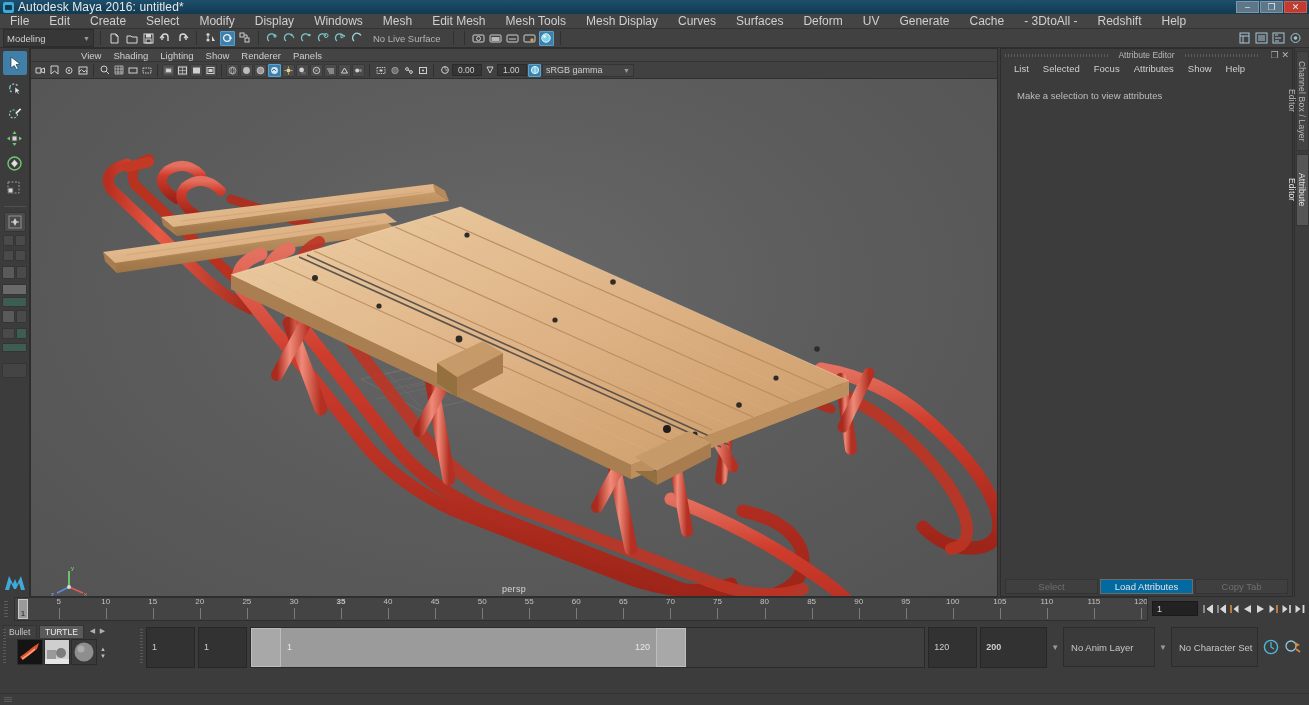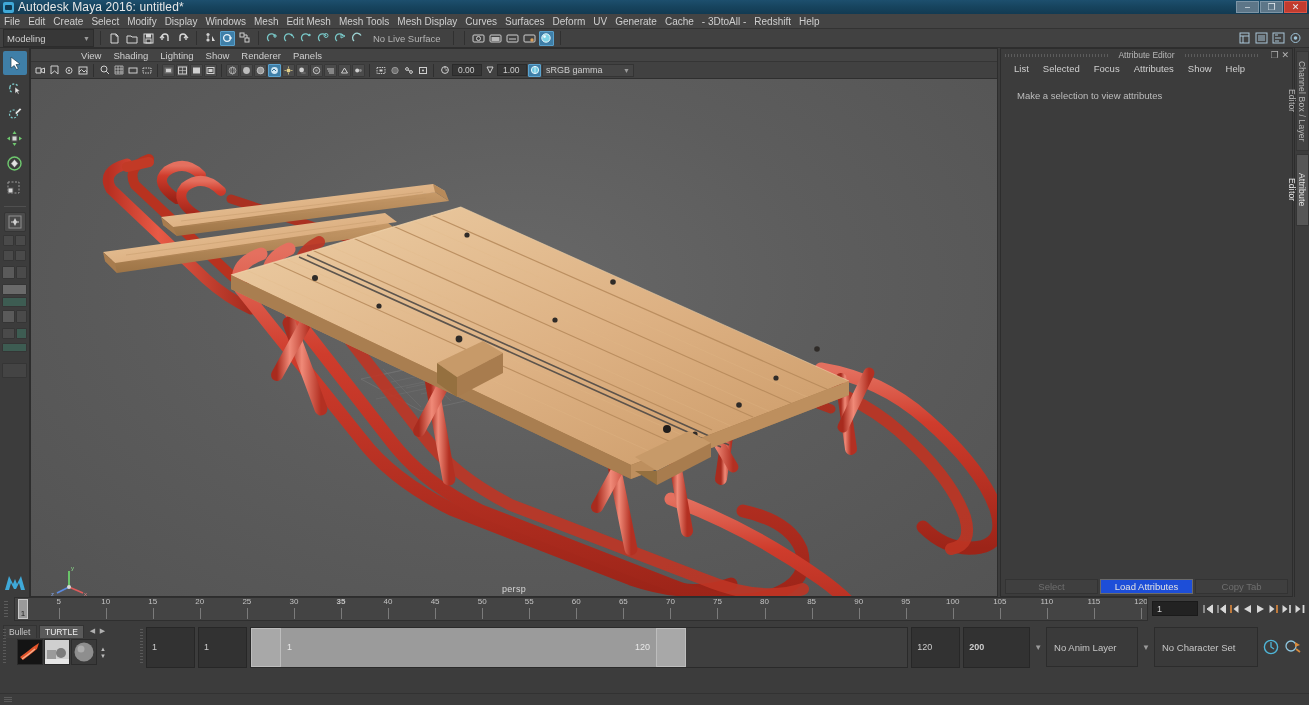--- a/index.html
+++ b/index.html
@@ -37,21 +37,21 @@
     font-size:9px; color:#e6edf2; line-height:1;
   }
   .win-btn.close { background:#c23b2e; border-color:#d9584b; }
 
   
   .menubar {
     position:absolute; left:0; top:14px; width:1309px; height:15px;
     background:#444444; display:flex; align-items:center;
     border-bottom:1px solid #333;
   }
-  .menu-item { padding:0 4px; font-size:10px; color:#cfcfcf; line-height:15px; white-space:nowrap; cursor:default; }
+  .menu-item { padding:0 10px; font-size:12px; color:#cfcfcf; line-height:15px; white-space:nowrap; cursor:default; }
 
   
   .statusbar {
     position:absolute; left:0; top:29px; width:1309px; height:19px;
     background:#414141; display:flex; align-items:center; gap:2px;
     padding-left:3px;
     border-bottom:1px solid #2e2e2e;
   }
   .mode-combo {
     width:91px; height:14px; background:#373737; border:1px solid #2c2c2c;
@@ -163,21 +163,21 @@
   .attr-body { flex:1 1 auto; padding:14px 0 0 16px; }
   .attr-msg { font-size:9.5px; color:#bdbdbd; }
   .attr-btnrow {
     height:17px; display:flex; gap:2px; padding:0 4px 3px 4px; flex:0 0 auto;
   }
   .attr-btn {
     flex:1 1 0; height:15px; background:#3f3f3f; border:1px solid #333;
     display:flex; align-items:center; justify-content:center;
     font-size:9.5px; color:#6e6e6e;
   }
-  .attr-btn.enabled { background:#1d4ed8; border-color:#6b6b6b; color:#e2e2e2; }
+  .attr-btn.enabled { background:#0369a1; border-color:#6b6b6b; color:#e2e2e2; }
 
   
   .vtabs {
     position:absolute; left:1294px; top:48px; width:15px; height:549px;
     background:#3c3c3c; border-left:1px solid #2d2d2d;
     display:flex; flex-direction:column; align-items:center; padding-top:3px;
   }
   .vtab {
     writing-mode:vertical-rl; text-orientation:mixed;
     font-size:8.5px; color:#b6b6b6; padding:6px 1px;
@@ -1134,21 +1134,21 @@
         <div class="range-handle" id="rangeHandleL" style="left:0;"></div>
         <div class="range-handle" id="rangeHandleR" style="right:0;"></div>
       </div>
     </div>
 
     <div class="rng-field" style="width:49px;margin-left:3px;">120</div>
     <div class="rng-field" style="width:67px;margin-left:3px;font-weight:bold;">200</div>
     <span class="combo-arw">▼</span>
     <div class="combo-small" style="width:92px;">No Anim Layer</div>
     <span class="combo-arw">▼</span>
-    <div class="combo-small" style="width:104px;">No Character Set</div>
+    <div class="combo-small" style="width:87px;">No Character Set</div>
     <div class="anim-icon">
       <svg width="18" height="18" viewBox="0 0 18 18">
           <circle cx="9" cy="9" r="6.6" fill="none" stroke="#4fb6d8" stroke-width="1.4"></circle>
           <path d="M9 4v5l3 2" stroke="#4fb6d8" stroke-width="1.3" fill="none"></path>
         </svg>
     </div>
     <div class="anim-icon" style="margin-right:7px;">
       <svg width="18" height="18" viewBox="0 0 18 18">
           <circle cx="7" cy="8" r="5" fill="none" stroke="#8fc7e0" stroke-width="1.3"></circle>
           <path d="M11 4l5 3-5 2z" fill="#d98b3c"></path>

